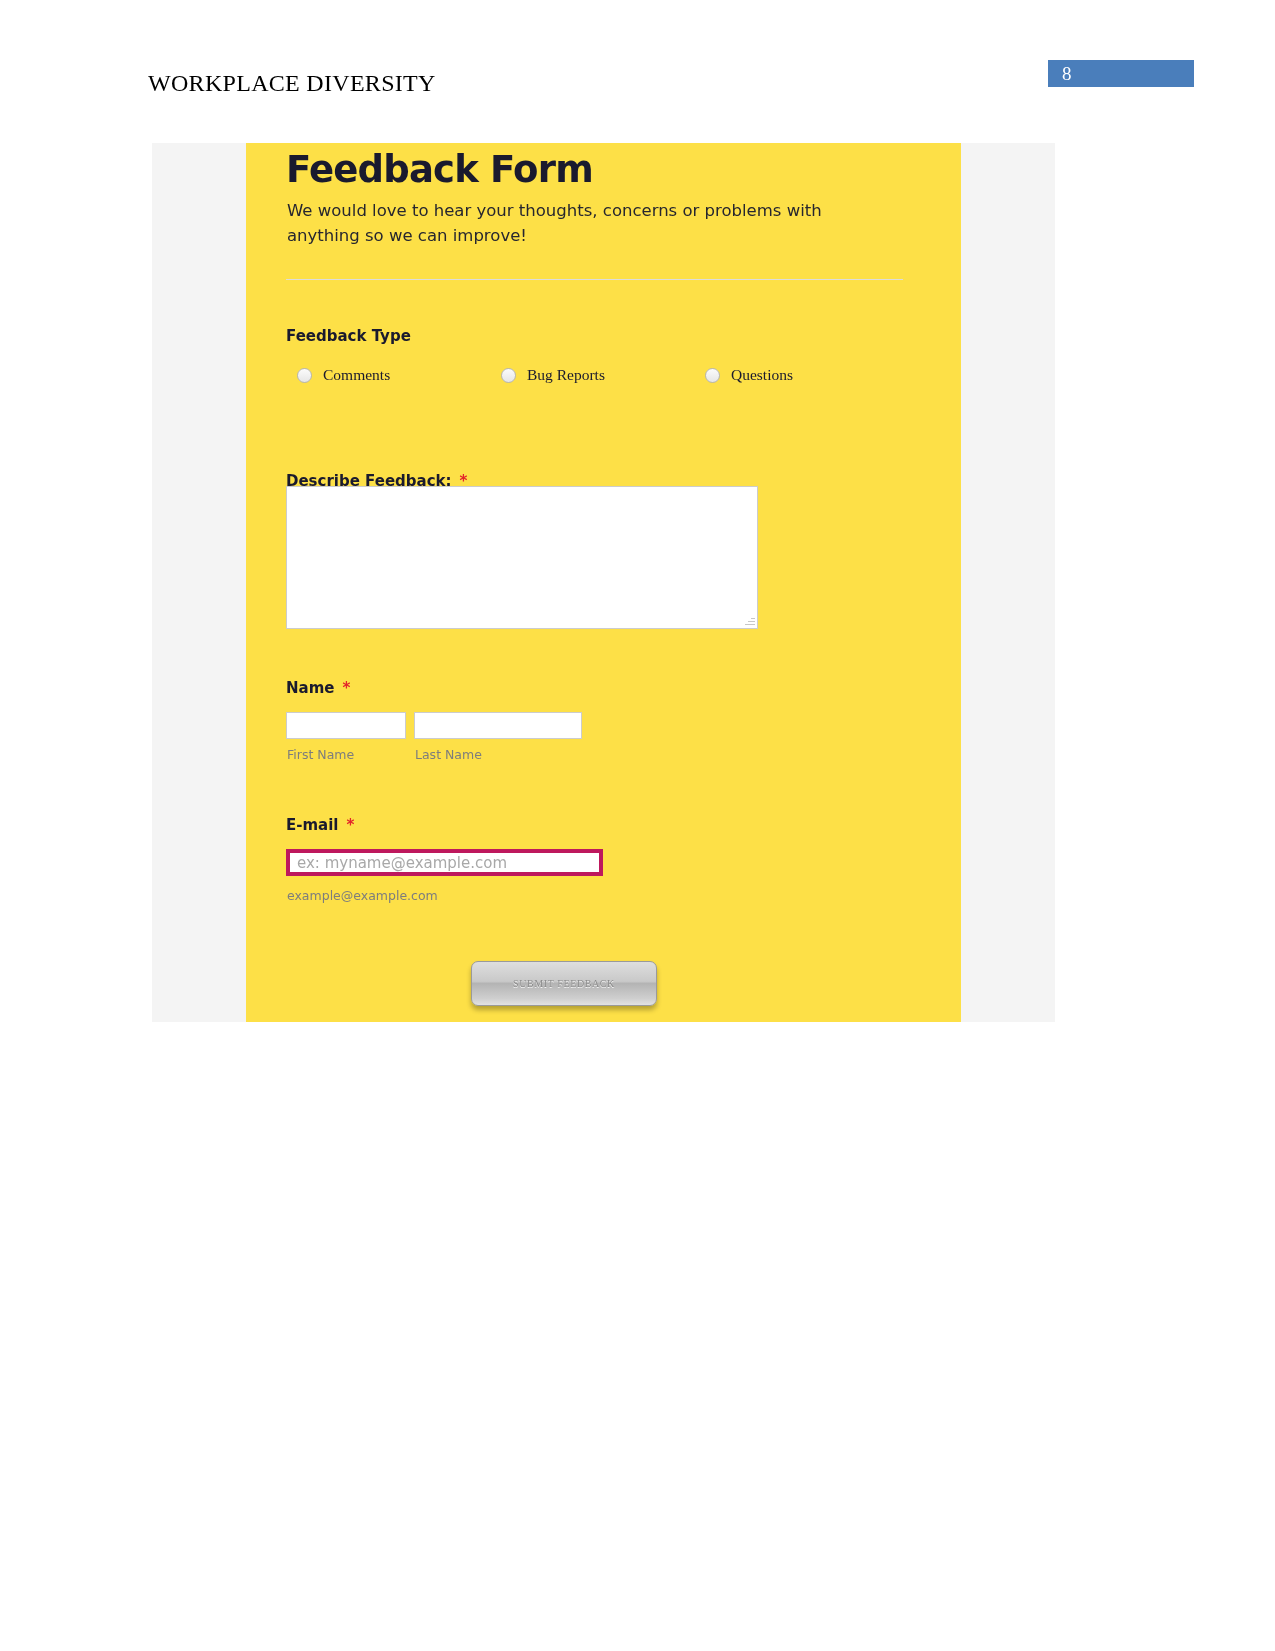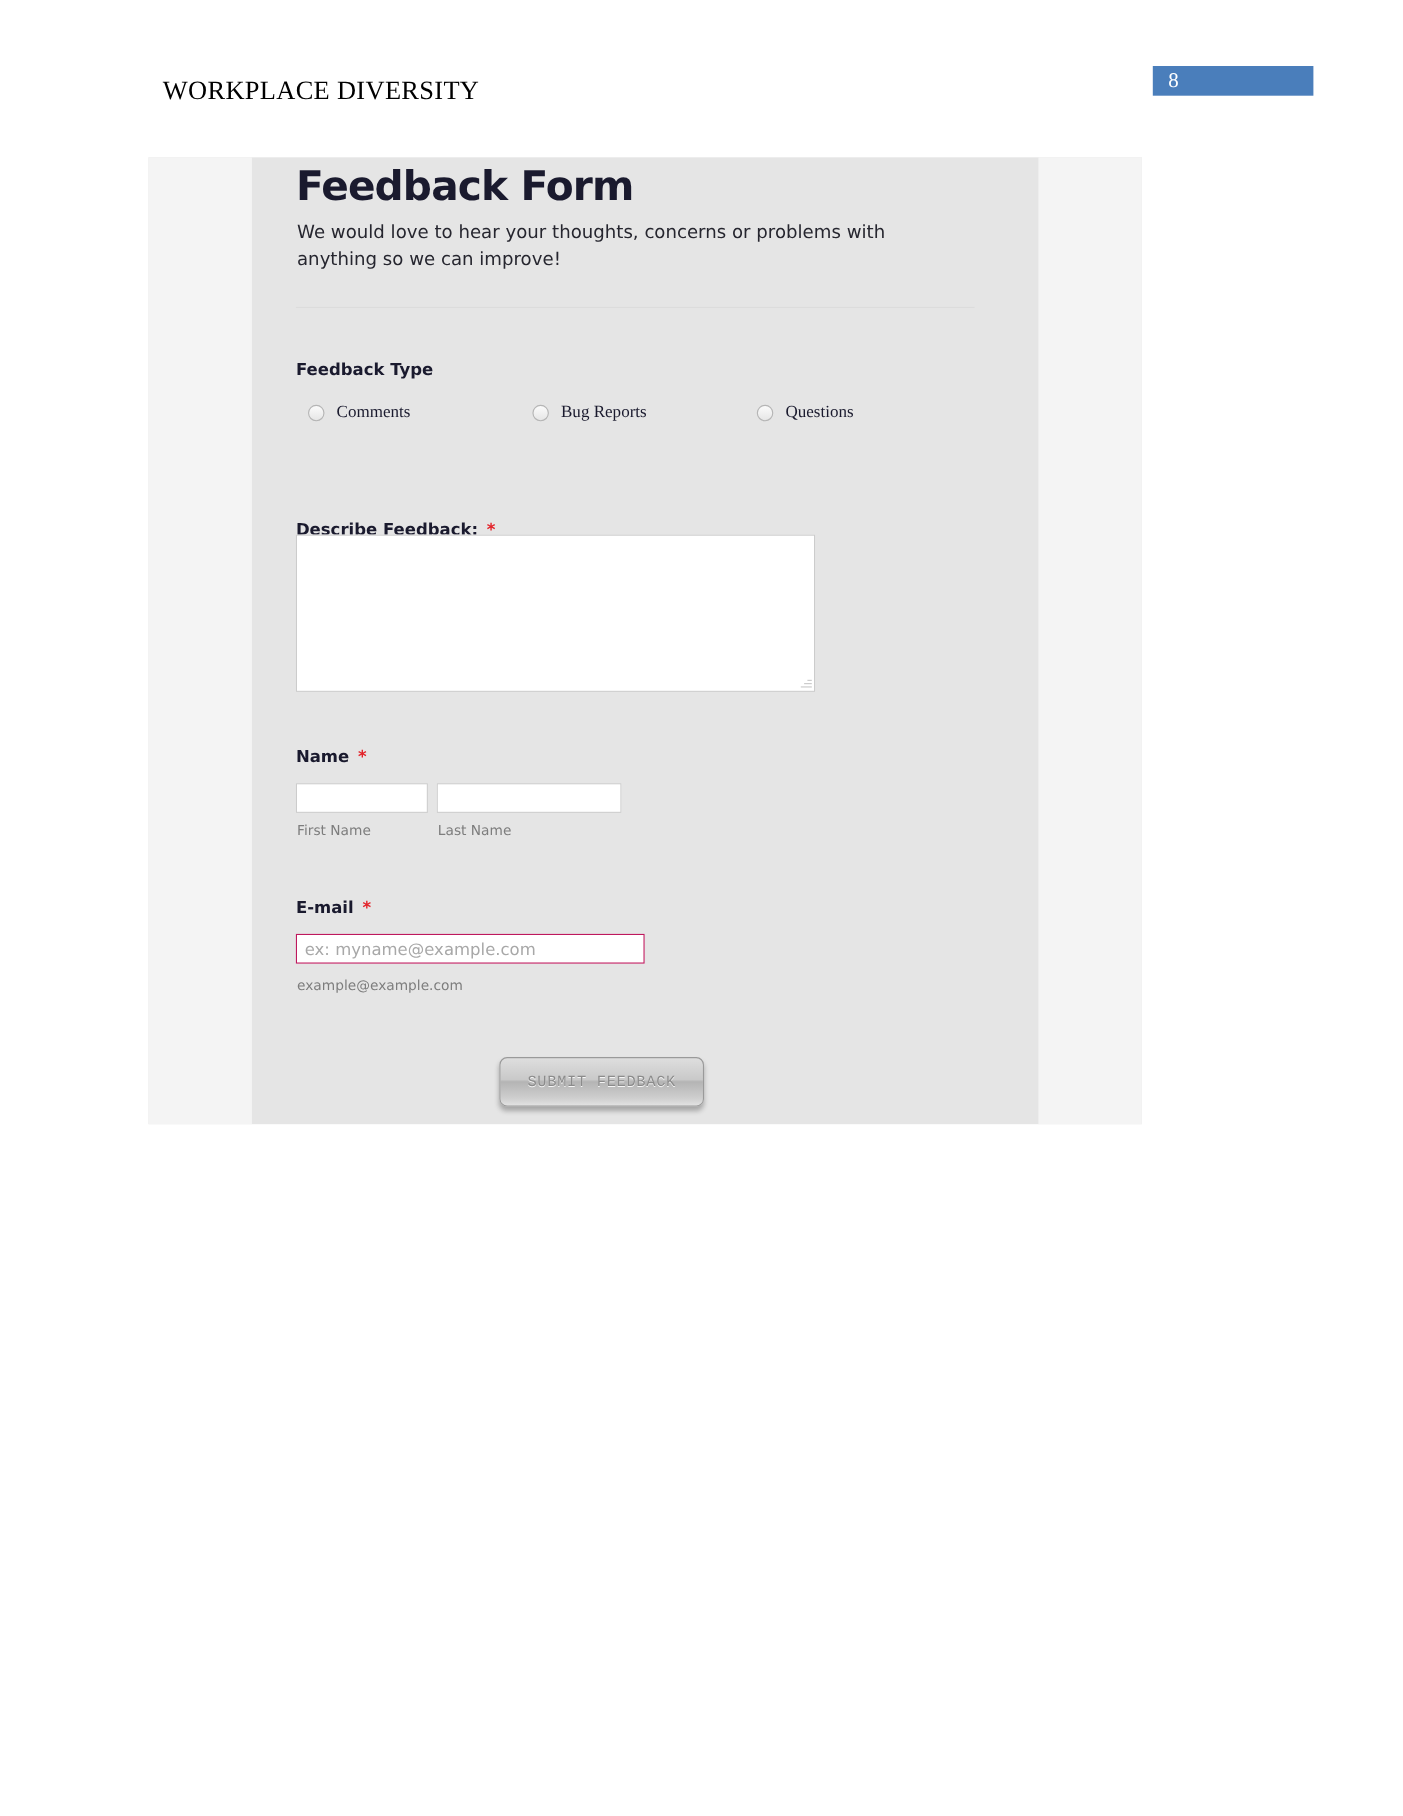--- a/index.html
+++ b/index.html
@@ -46,25 +46,25 @@
     top: 2px;
     font-family: "Liberation Serif", serif;
     font-size: 19px;
     color: #ffffff;
     line-height: 24px;
   }
 
   
   .form-shot {
     position: absolute;
-    left: 135px;
+    left: 152px;
     top: 143px;
     width: 903px;
     height: 879px;
-    background: #e5e5e5;
+    background: #fde047;
   }
   .gutter {
     position: absolute;
     top: 0;
     width: 94px;
     height: 879px;
     background: #f4f4f4;
   }
   .gutter.left  { left: 0; }
   .gutter.right { right: 0; }
@@ -211,21 +211,21 @@
     white-space: nowrap;
   }
 
   
   .email-input {
     position: absolute;
     left: 0;
     top: 706px;
     width: 317px;
     height: 27px;
-    border: 1px solid #be185d;
+    border: 4px solid #be185d;
     background: #ffffff;
     box-sizing: border-box;
     display: flex;
     align-items: center;
   }
   .email-ph {
     padding-left: 7px;
     font-family: "DejaVu Sans", sans-serif;
     font-size: 15px;
     color: #a8a8a8;
@@ -243,22 +243,22 @@
     border: 1px solid #9a9a9a;
     box-sizing: border-box;
     background: linear-gradient(180deg,
         #dedede 0%, #c9c9c9 45%, #b4b4b4 50%, #cfcfcf 85%, #e2e2e2 100%);
     box-shadow: 0 4px 5px rgba(0,0,0,0.28);
     display: flex;
     align-items: center;
     justify-content: center;
   }
   .submit-label {
-    font-family: Liberation Mono, monospace;
-    font-size: 14px;
+    font-family: Liberation Serif, serif;
+    font-size: 10px;
     letter-spacing: 0.6px;
     color: #8b8b8b;
     text-shadow: 0 1px 0 rgba(255,255,255,0.85);
     white-space: nowrap;
   }
 </style>
 </head>
 <body>
 
 <div class="doc-header">

